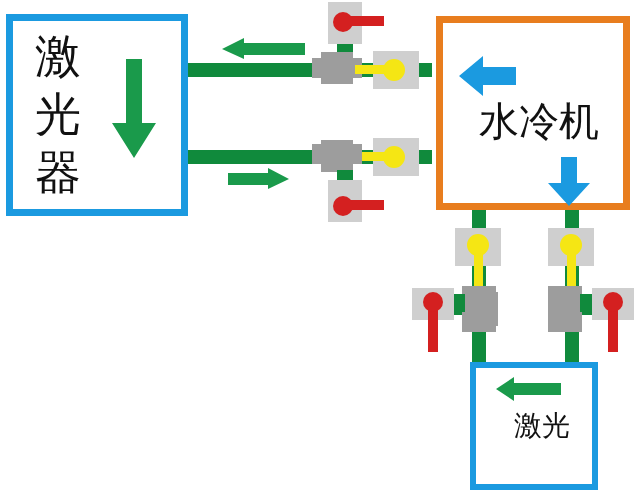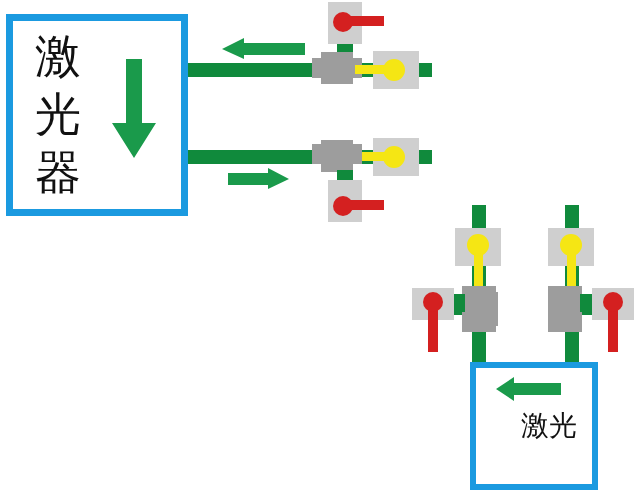--- a/index.html
+++ b/index.html
@@ -57,28 +57,41 @@
       <span>光</span>
       <span>器</span>
     </div>
     <div class="arrow" style="left:98px;top:38px;">
       <svg width="46" height="100" viewBox="0 0 46 100">
         <polygon points="15,0 31,0 31,64 45,64 23,99 1,64 15,64" fill="#1a9a4b"></polygon>
       </svg>
     </div>
   </div>
 
+  <div class="abs box box-chiller" style="left:436px;top:16px;width:194px;height:194px;">
+    <div class="arrow" style="left:16px;top:32px;">
+      <svg width="58" height="42" viewBox="0 0 58 42">
+        <polygon points="0,21 24,1 24,12 57,12 57,30 24,30 24,41" fill="#1b9ae0"></polygon>
+      </svg>
+    </div>
+    <div class="abs cjk" style="left:10px;top:78px;width:172px;text-align:center;font-size:40px;line-height:1;">水冷机</div>
+    <div class="arrow" style="left:104px;top:134px;">
+      <svg width="44" height="50" viewBox="0 0 44 50">
+        <polygon points="14,0 30,0 30,26 43,26 22,49 1,26 14,26" fill="#1b9ae0"></polygon>
+      </svg>
+    </div>
+  </div>
 
   <div class="abs box box-head" style="left:470px;top:362px;width:128px;height:128px;">
     <div class="arrow" style="left:20px;top:8px;">
       <svg width="66" height="26" viewBox="0 0 66 26">
         <polygon points="0,13 18,1 18,7 65,7 65,19 18,19 18,25" fill="#1a9a4b"></polygon>
       </svg>
     </div>
-    <div class="abs cjk" style="left:15px;top:44px;width:116px;text-align:center;font-size:28px;line-height:1;">激光</div>
+    <div class="abs cjk" style="left:8px;top:44px;width:116px;text-align:center;font-size:28px;line-height:1;">激光</div>
   </div>
 
   <div class="arrow" style="left:222px;top:38px;">
     <svg width="84" height="22" viewBox="0 0 84 22">
       <polygon points="0,11 22,0 22,5 83,5 83,17 22,17 22,21" fill="#1a9a4b"></polygon>
     </svg>
   </div>
   <div class="arrow" style="left:228px;top:168px;">
     <svg width="62" height="22" viewBox="0 0 62 22">
       <polygon points="0,5 40,5 40,0 61,11 40,21 40,17 0,17" fill="#1a9a4b"></polygon>

